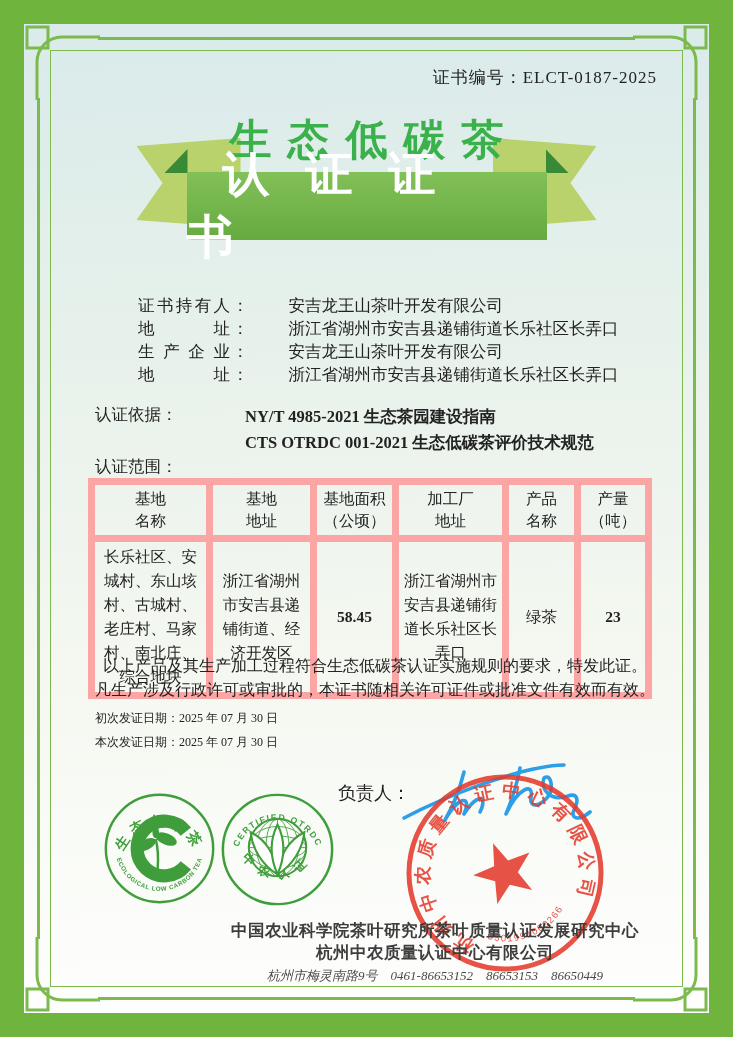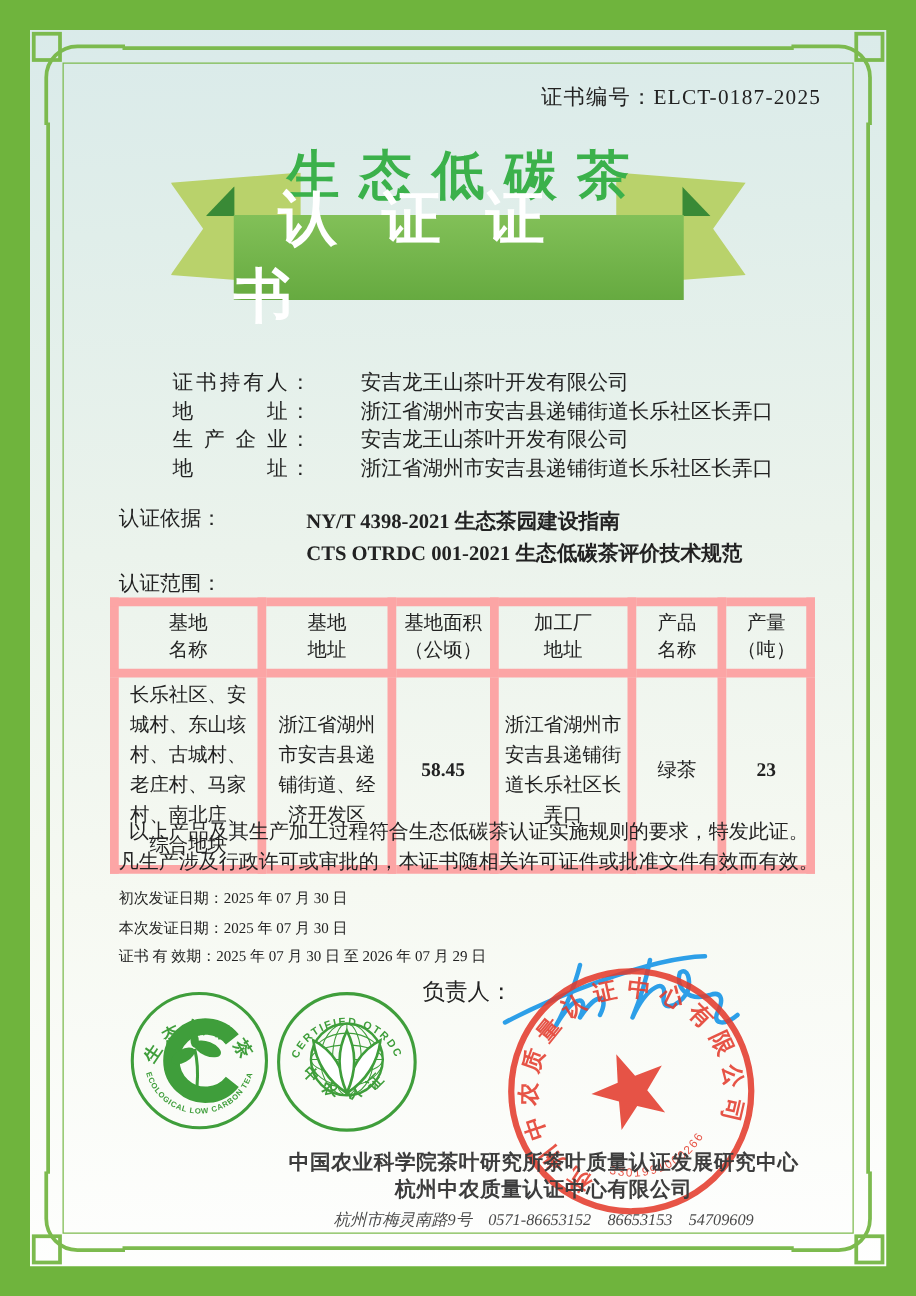--- a/index.html
+++ b/index.html
@@ -133,21 +133,21 @@
   <div class="row">
     <span class="jlabel">地址</span>
       <span class="colon">：</span>
     <span class="val">浙江省湖州市安吉县递铺街道长乐社区长弄口</span>
   </div>
 </div>
 
 <div class="basis">
   <span class="blabel">认证依据：</span>
   <div class="blines">
-    <div>NY/T 4398-2021 生态茶园建设指南</div>
+    <div>NY/T 4985-2021 生态茶园建设指南</div>
     <div>CTS OTRDC 001-2021 生态低碳茶评价技术规范</div>
   </div>
 </div>
 
 <div class="scope">认证范围：</div>
 
 <table class="scope-table">
   <colgroup>
     <col style="width:118px">
       <col style="width:104px">
@@ -183,21 +183,20 @@
   </table>
 
 <div class="statement">
   <div>以上产品及其生产加工过程符合生态低碳茶认证实施规则的要求，特发此证。</div>
   <div>凡生产涉及行政许可或审批的，本证书随相关许可证件或批准文件有效而有效。</div>
 </div>
 
 <div class="dates">
   <div><span>初次发证日期：</span><span>2025 年 07 月 30 日</span></div>
   <div><span>本次发证日期：</span><span>2025 年 07 月 30 日</span></div>
-  <div><span>证书 有 效期：</span><span>2025 年 07 月 30 日 至 2026 年 07 月 29 日</span></div>
 </div>
 
 <div class="sign-label">负责人：</div>
 <svg class="sign-svg" width="215" height="80" viewBox="0 0 215 80">
   <g fill="none" stroke="#2d9fe8" stroke-width="3.6" stroke-linecap="round" stroke-linejoin="round">
     <path d="M6,66 C40,48 120,14 166,13"></path>
     <path d="M66,20 C62,36 54,56 47,68 C62,42 74,44 66,62 C80,40 90,44 82,60"></path>
     <path d="M122,16 C119,32 113,50 108,62 C120,36 136,30 133,45 C131,56 142,56 152,42 C155,31 152,22 146,26 C142,37 152,50 170,44 C178,41 182,46 176,58 C172,66 180,70 192,60"></path>
   </g>
 </svg>
@@ -259,14 +258,14 @@
   </text>
   <polygon fill="#e43b2c" points="103,71 110.5,92.6 133.4,93.1 115.2,107 121.8,128.9 103,115.8 84.2,128.9 90.8,107 72.6,93.1 95.5,92.6"></polygon>
   <text font-size="9.5" fill="#e43b2c" letter-spacing="1.5" font-family="Liberation Sans, sans-serif">
     <textPath href="#sealCode" startOffset="50%" text-anchor="middle">3301991000266</textPath>
   </text>
 </svg>
 
 <div class="footer">
   <div class="f1">中国农业科学院茶叶研究所茶叶质量认证发展研究中心</div>
   <div class="f2">杭州中农质量认证中心有限公司</div>
-  <div class="f3">杭州市梅灵南路9号　0571-86653152　86653153　54709609</div>
+  <div class="f3">杭州市梅灵南路9号　0461-86653152　86653153　86650449</div>
 </div>
 
 </body></html>

